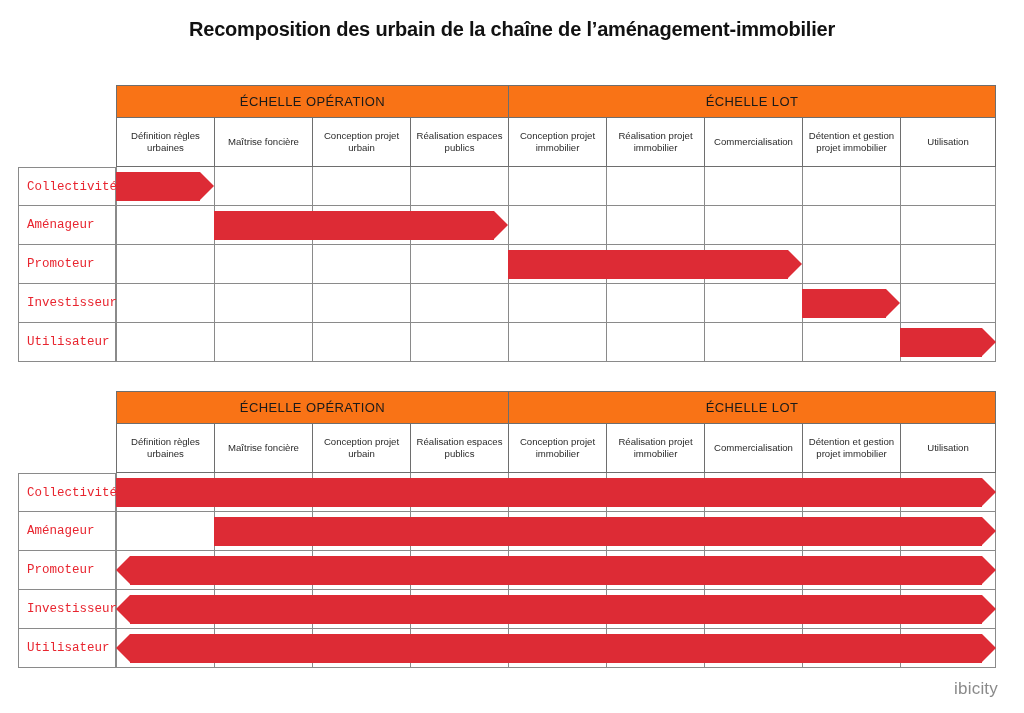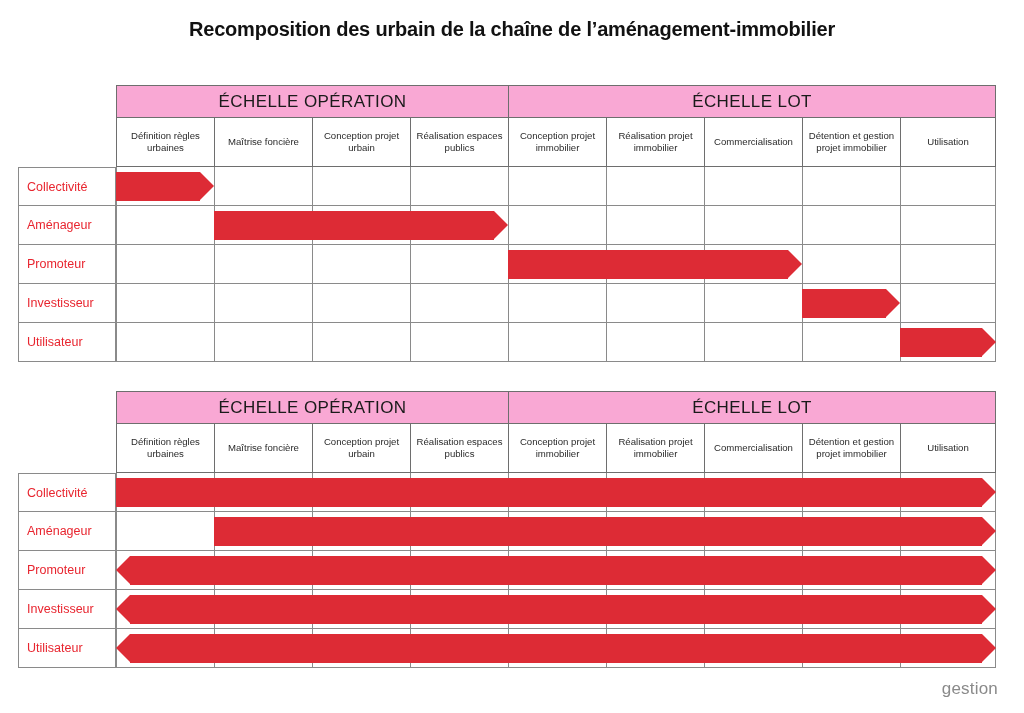--- a/index.html
+++ b/index.html
@@ -65,24 +65,24 @@
     box-sizing:border-box;
   }
 
   
   .band-row .band{
     box-sizing:border-box;
     border:1px solid #6e6e6e;
     border-right-width:0;
     height:33px;
     display:flex;align-items:center;justify-content:center;
-    font-size:17px;
+    font-size:13px;
     letter-spacing:0.4px;
     color:#1a1a1a;
-    background:#f9a8d4;
+    background:#f97316;
   }
   .band-row .band:last-child{border-right-width:1px;text-align:right;}
   .band-op{flex:0 0 392px;}
   .band-lot{flex:1 1 auto;}
 
   
   .sub-row .sub{
     box-sizing:border-box;
     border:1px solid #6e6e6e;
     border-top-width:0;
@@ -92,21 +92,21 @@
     text-align:center;
     font-size:9.6px;
     line-height:1.25;
     color:#2b2b2b;
     padding:0 4px;
     background:#fff;
   }
   .sub-row .sub:last-child{border-right-width:1px;}
 
   
-  .body-row{height:39px;}
+  .body-row{height:39px;font-family:Liberation Mono, monospace;}
   .body-row .lbl-cell{
     height:39px;
     border:1px solid #8a8a8a;
     border-top-width:0;
     background:#fff;
   }
   .body-row.first-body .lbl-cell{border-top-width:1px;}
   .body-row .cell{
     box-sizing:border-box;
     border:1px solid #8a8a8a;
@@ -384,13 +384,13 @@
       <div class="arrow tip-r" style="left:98px;  top:5px;   width:866px;"></div>
       <div class="arrow tip-r" style="left:196px; top:44px;  width:768px;"></div>
       <div class="arrow tip-r tip-l" style="left:112px; top:83px;  width:852px;"></div>
       <div class="arrow tip-r tip-l" style="left:112px; top:122px; width:852px;"></div>
       <div class="arrow tip-r tip-l" style="left:112px; top:161px; width:852px;"></div>
     </div>
 
   </div>
 </div>
 
-<div class="logo">gestion</div>
+<div class="logo">ibicity</div>
 
 </body></html>

